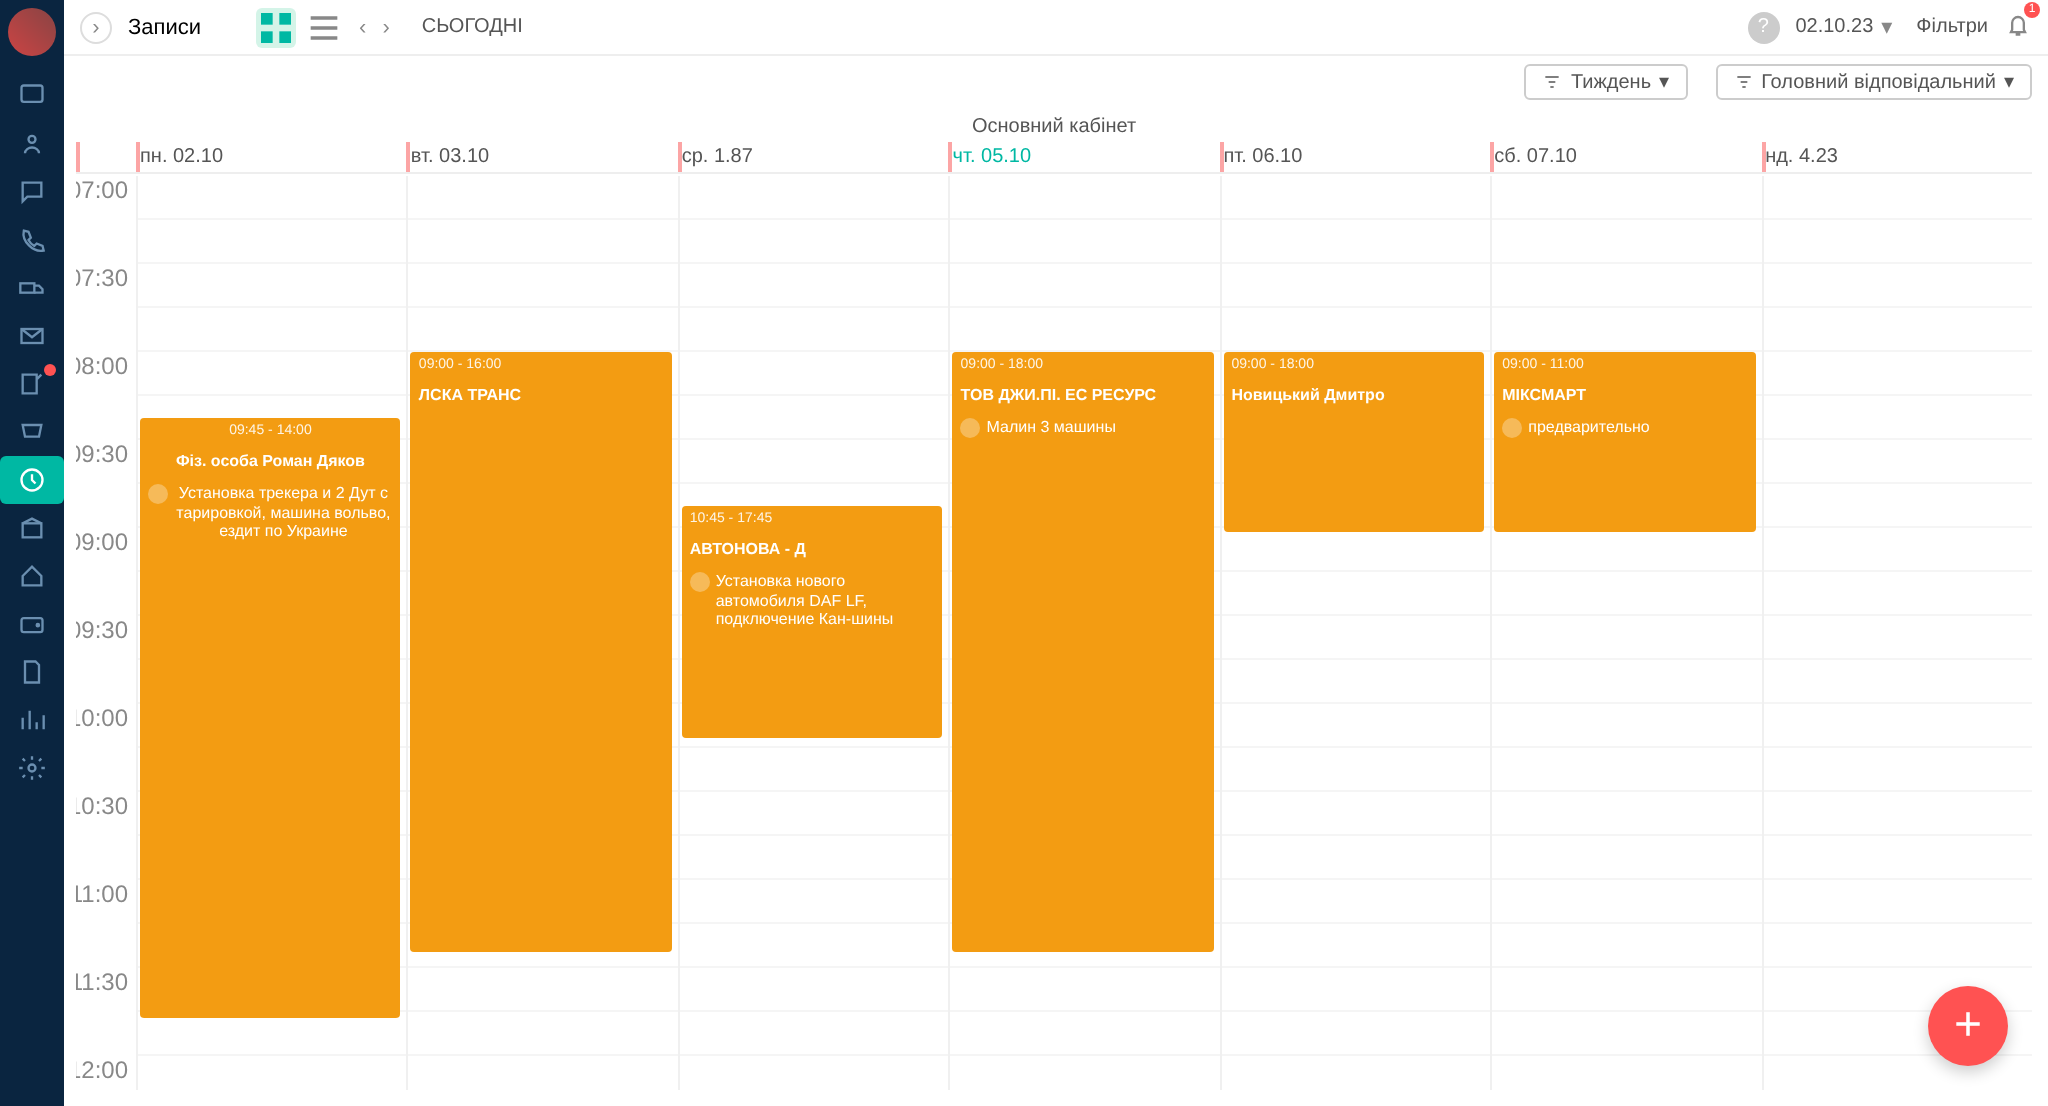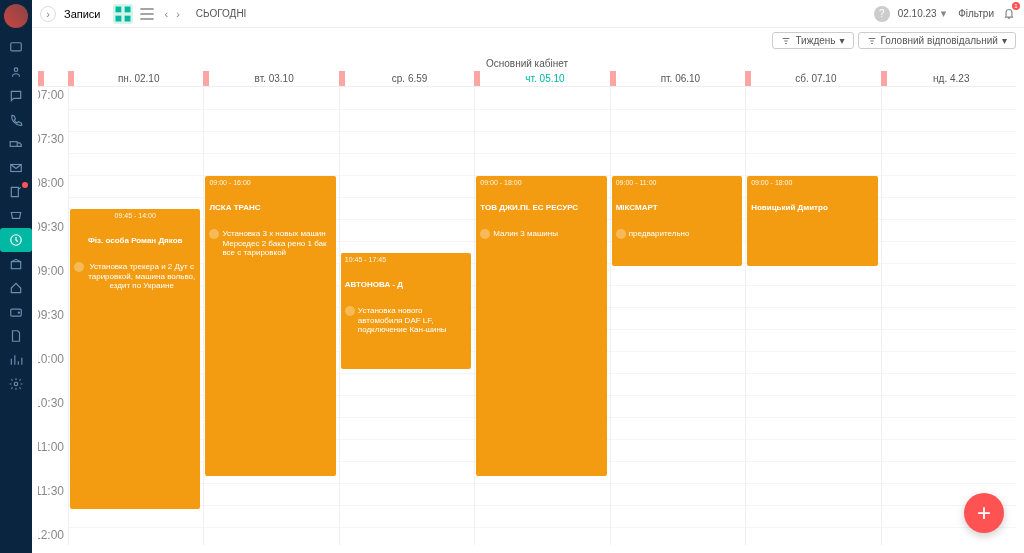--- a/index.html
+++ b/index.html
@@ -7,53 +7,53 @@
 
 .sidebar { position: fixed; left: 0; top: 0; width: 32px; height: 100%; background: #0a2540; display: flex; flex-direction: column; align-items: center; padding-top: 4px; }
 .sidebar .avatar { width: 24px; height: 24px; border-radius: 50%; background: linear-gradient(45deg,#c44,#844); margin-bottom: 8px; }
 .sidebar .sb-item { width: 32px; height: 24px; display: flex; align-items: center; justify-content: center; color: #6b8fb0; cursor: pointer; position: relative; }
 .sidebar .sb-item.active { background: #00b8a3; color: #fff; border-radius: 3px; }
 .sidebar .badge { position: absolute; top: 2px; right: 4px; width: 6px; height: 6px; border-radius: 50%; background: #ff5252; }
 .sidebar svg { width: 14px; height: 14px; }
 
 .topbar { position: fixed; left: 32px; top: 0; right: 0; height: 28px; background: #fff; display: flex; align-items: center; padding: 0 8px; border-bottom: 1px solid #eee; font-size: 11px; }
 .topbar .chev { width: 16px; height: 16px; border: 1px solid #ddd; border-radius: 50%; display: flex; align-items: center; justify-content: center; margin-right: 8px; color: #888; cursor: pointer; }
-.topbar .title { font-weight: 500; margin-right: 12px; }
+.topbar .title { font-weight: 500; margin-right: 27px; }
 .topbar .viewbtn { width: 20px; height: 20px; display: flex; align-items: center; justify-content: center; margin-right: 4px; cursor: pointer; color: #888; }
 .topbar .viewbtn.active { background: #d4f4e8; color: #00b8a3; border-radius: 3px; }
 .topbar .nav-arrow { padding: 0 4px; color: #888; cursor: pointer; }
 .topbar .today { margin-left: 12px; color: #555; cursor: pointer; font-size: 10px; }
 .topbar .spacer { flex: 1; }
 .topbar .help { width: 16px; height: 16px; border-radius: 50%; background: #ccc; color: #fff; display: flex; align-items: center; justify-content: center; font-size: 10px; margin-right: 8px; }
 .topbar .date { font-size: 10px; color: #555; margin-right: 4px; }
 .topbar .dd { color: #888; margin-right: 12px; }
 .topbar .filters { font-size: 10px; color: #555; margin-right: 8px; cursor: pointer; }
 .topbar .bell { position: relative; color: #888; cursor: pointer; }
 .topbar .bell .nb { position: absolute; top: -4px; right: -4px; width: 8px; height: 8px; border-radius: 50%; background: #ff5252; color: #fff; font-size: 6px; display: flex; align-items: center; justify-content: center; }
 
-.toolbar2 { position: fixed; right: 8px; top: 32px; display: flex; gap: 4px; }
+.toolbar2 { position: fixed; right: 8px; top: 32px; display: flex; gap: 14px; }
 .sel { border: 1px solid #ccc; border-radius: 3px; padding: 2px 8px; font-size: 10px; color: #555; display: flex; align-items: center; gap: 4px; cursor: pointer; background: #fff; }
 .sel svg { width: 10px; height: 10px; }
 
 .calendar { position: absolute; left: 38px; right: 8px; top: 56px; bottom: 8px; }
 .room-header { text-align: center; font-size: 10px; color: #555; padding: 2px 0; }
 .days-header { display: grid; grid-template-columns: 30px repeat(7, 1fr); font-size: 10px; color: #555; border-bottom: 1px solid #eee; }
-.days-header > div { text-align: center; padding: 2px 0; border-left: 6px solid #fca5a5; }
+.days-header > div { padding: 2px 0; border-left: 2px solid #fca5a5; }
 .days-header .today-col { color: #00b8a3; }
 
 .grid-wrap { position: absolute; top: 32px; left: 0; right: 0; bottom: 0; overflow: hidden; }
 .timecol { position: absolute; left: 0; top: 0; width: 30px; }
 .timecol .trow { height: 44px; display: flex; align-items: flex-start; justify-content: flex-end; padding-right: 4px; font-size: 12px; color: #888; }
 .daycols { position: absolute; left: 30px; right: 0; top: 0; bottom: 0; display: grid; grid-template-columns: repeat(7, 1fr); }
 .daycol { border-left: 1px solid #f0f0f0; position: relative; }
 .daycol .slot { height: 22px; border-bottom: 1px solid #f5f5f5; }
 
 .event { position: absolute; background: #f39c12; color: #fff; border-radius: 2px; padding: 3px 4px; font-size: 8px; line-height: 1.2; overflow: hidden; left: 1px; right: 3px; }
 .event .tm { font-size: 7px; opacity: .9; }
-.event .tt { font-weight: 600; margin: 16px 0; }
+.event .tt { font-weight: 600; margin: 6px 0; }
 .event .desc { display: flex; gap: 3px; }
 .event .desc .ic { width: 10px; height: 10px; border-radius: 50%; background: rgba(255,255,255,.3); flex-shrink: 0; }
 
 .fab { position: fixed; right: 20px; bottom: 20px; width: 40px; height: 40px; border-radius: 50%; background: #ff5252; color: #fff; display: flex; align-items: center; justify-content: center; font-size: 24px; cursor: pointer; box-shadow: 0 3px 8px rgba(0,0,0,.2); }
 </style>
 </head>
 <body>
 
 <div class="sidebar">
   <div class="avatar"></div>
@@ -190,21 +190,21 @@
     <span>▾</span>
   </div>
 </div>
 
 <div class="calendar">
   <div class="room-header">Основний кабінет</div>
   <div class="days-header" id="days-header">
     <div></div>
   <div>пн. 02.10</div>
       <div>вт. 03.10</div>
-      <div>ср. 6.59</div>
+      <div>ср. 1.87</div>
       <div class="today-col">чт. 05.10</div>
       <div>пт. 06.10</div>
       <div>сб. 07.10</div>
       <div>нд. 4.23</div>
     </div>
   <div class="grid-wrap">
     <div class="timecol" id="timecol">
         <div class="trow">07:00</div>
         <div class="trow">07:30</div>
         <div class="trow">08:00</div>
@@ -267,24 +267,20 @@
           <div class="slot"></div>
           <div class="slot"></div>
           <div class="slot"></div>
           <div class="slot"></div>
           <div class="slot"></div>
           <div class="slot"></div>
           <div class="slot"></div>
           <div class="event" style="top: 88px; height: 300px;">
             <div class="tm">09:00 - 16:00</div>
             <div class="tt">ЛСКА ТРАНС</div>
-            <div class="desc">
-              <div class="ic"></div>
-              <div>Установка 3 х новых машин Мерседес 2 бака рено 1 бак все с тарировкой</div>
-            </div>
           </div>
         </div>
         <div class="daycol">
           <div class="slot"></div>
           <div class="slot"></div>
           <div class="slot"></div>
           <div class="slot"></div>
           <div class="slot"></div>
           <div class="slot"></div>
           <div class="slot"></div>
@@ -358,20 +354,47 @@
           <div class="slot"></div>
           <div class="slot"></div>
           <div class="slot"></div>
           <div class="slot"></div>
           <div class="slot"></div>
           <div class="slot"></div>
           <div class="slot"></div>
           <div class="slot"></div>
           <div class="slot"></div>
           <div class="event" style="top: 88px; height: 90px;">
+            <div class="tm">09:00 - 18:00</div>
+            <div class="tt">Новицький Дмитро</div>
+          </div>
+        </div>
+        <div class="daycol">
+          <div class="slot"></div>
+          <div class="slot"></div>
+          <div class="slot"></div>
+          <div class="slot"></div>
+          <div class="slot"></div>
+          <div class="slot"></div>
+          <div class="slot"></div>
+          <div class="slot"></div>
+          <div class="slot"></div>
+          <div class="slot"></div>
+          <div class="slot"></div>
+          <div class="slot"></div>
+          <div class="slot"></div>
+          <div class="slot"></div>
+          <div class="slot"></div>
+          <div class="slot"></div>
+          <div class="slot"></div>
+          <div class="slot"></div>
+          <div class="slot"></div>
+          <div class="slot"></div>
+          <div class="slot"></div>
+          <div class="event" style="top: 88px; height: 90px;">
             <div class="tm">09:00 - 11:00</div>
             <div class="tt">МІКСМАРТ</div>
             <div class="desc">
               <div class="ic"></div>
               <div>предварительно</div>
             </div>
           </div>
         </div>
         <div class="daycol">
           <div class="slot"></div>
@@ -388,45 +411,18 @@
           <div class="slot"></div>
           <div class="slot"></div>
           <div class="slot"></div>
           <div class="slot"></div>
           <div class="slot"></div>
           <div class="slot"></div>
           <div class="slot"></div>
           <div class="slot"></div>
           <div class="slot"></div>
           <div class="slot"></div>
-          <div class="event" style="top: 88px; height: 90px;">
-            <div class="tm">09:00 - 18:00</div>
-            <div class="tt">Новицький Дмитро</div>
-          </div>
-        </div>
-        <div class="daycol">
-          <div class="slot"></div>
-          <div class="slot"></div>
-          <div class="slot"></div>
-          <div class="slot"></div>
-          <div class="slot"></div>
-          <div class="slot"></div>
-          <div class="slot"></div>
-          <div class="slot"></div>
-          <div class="slot"></div>
-          <div class="slot"></div>
-          <div class="slot"></div>
-          <div class="slot"></div>
-          <div class="slot"></div>
-          <div class="slot"></div>
-          <div class="slot"></div>
-          <div class="slot"></div>
-          <div class="slot"></div>
-          <div class="slot"></div>
-          <div class="slot"></div>
-          <div class="slot"></div>
-          <div class="slot"></div>
         </div>
       </div>
   </div>
 </div>
 
 <div class="fab">+</div>
 
 </body></html>

